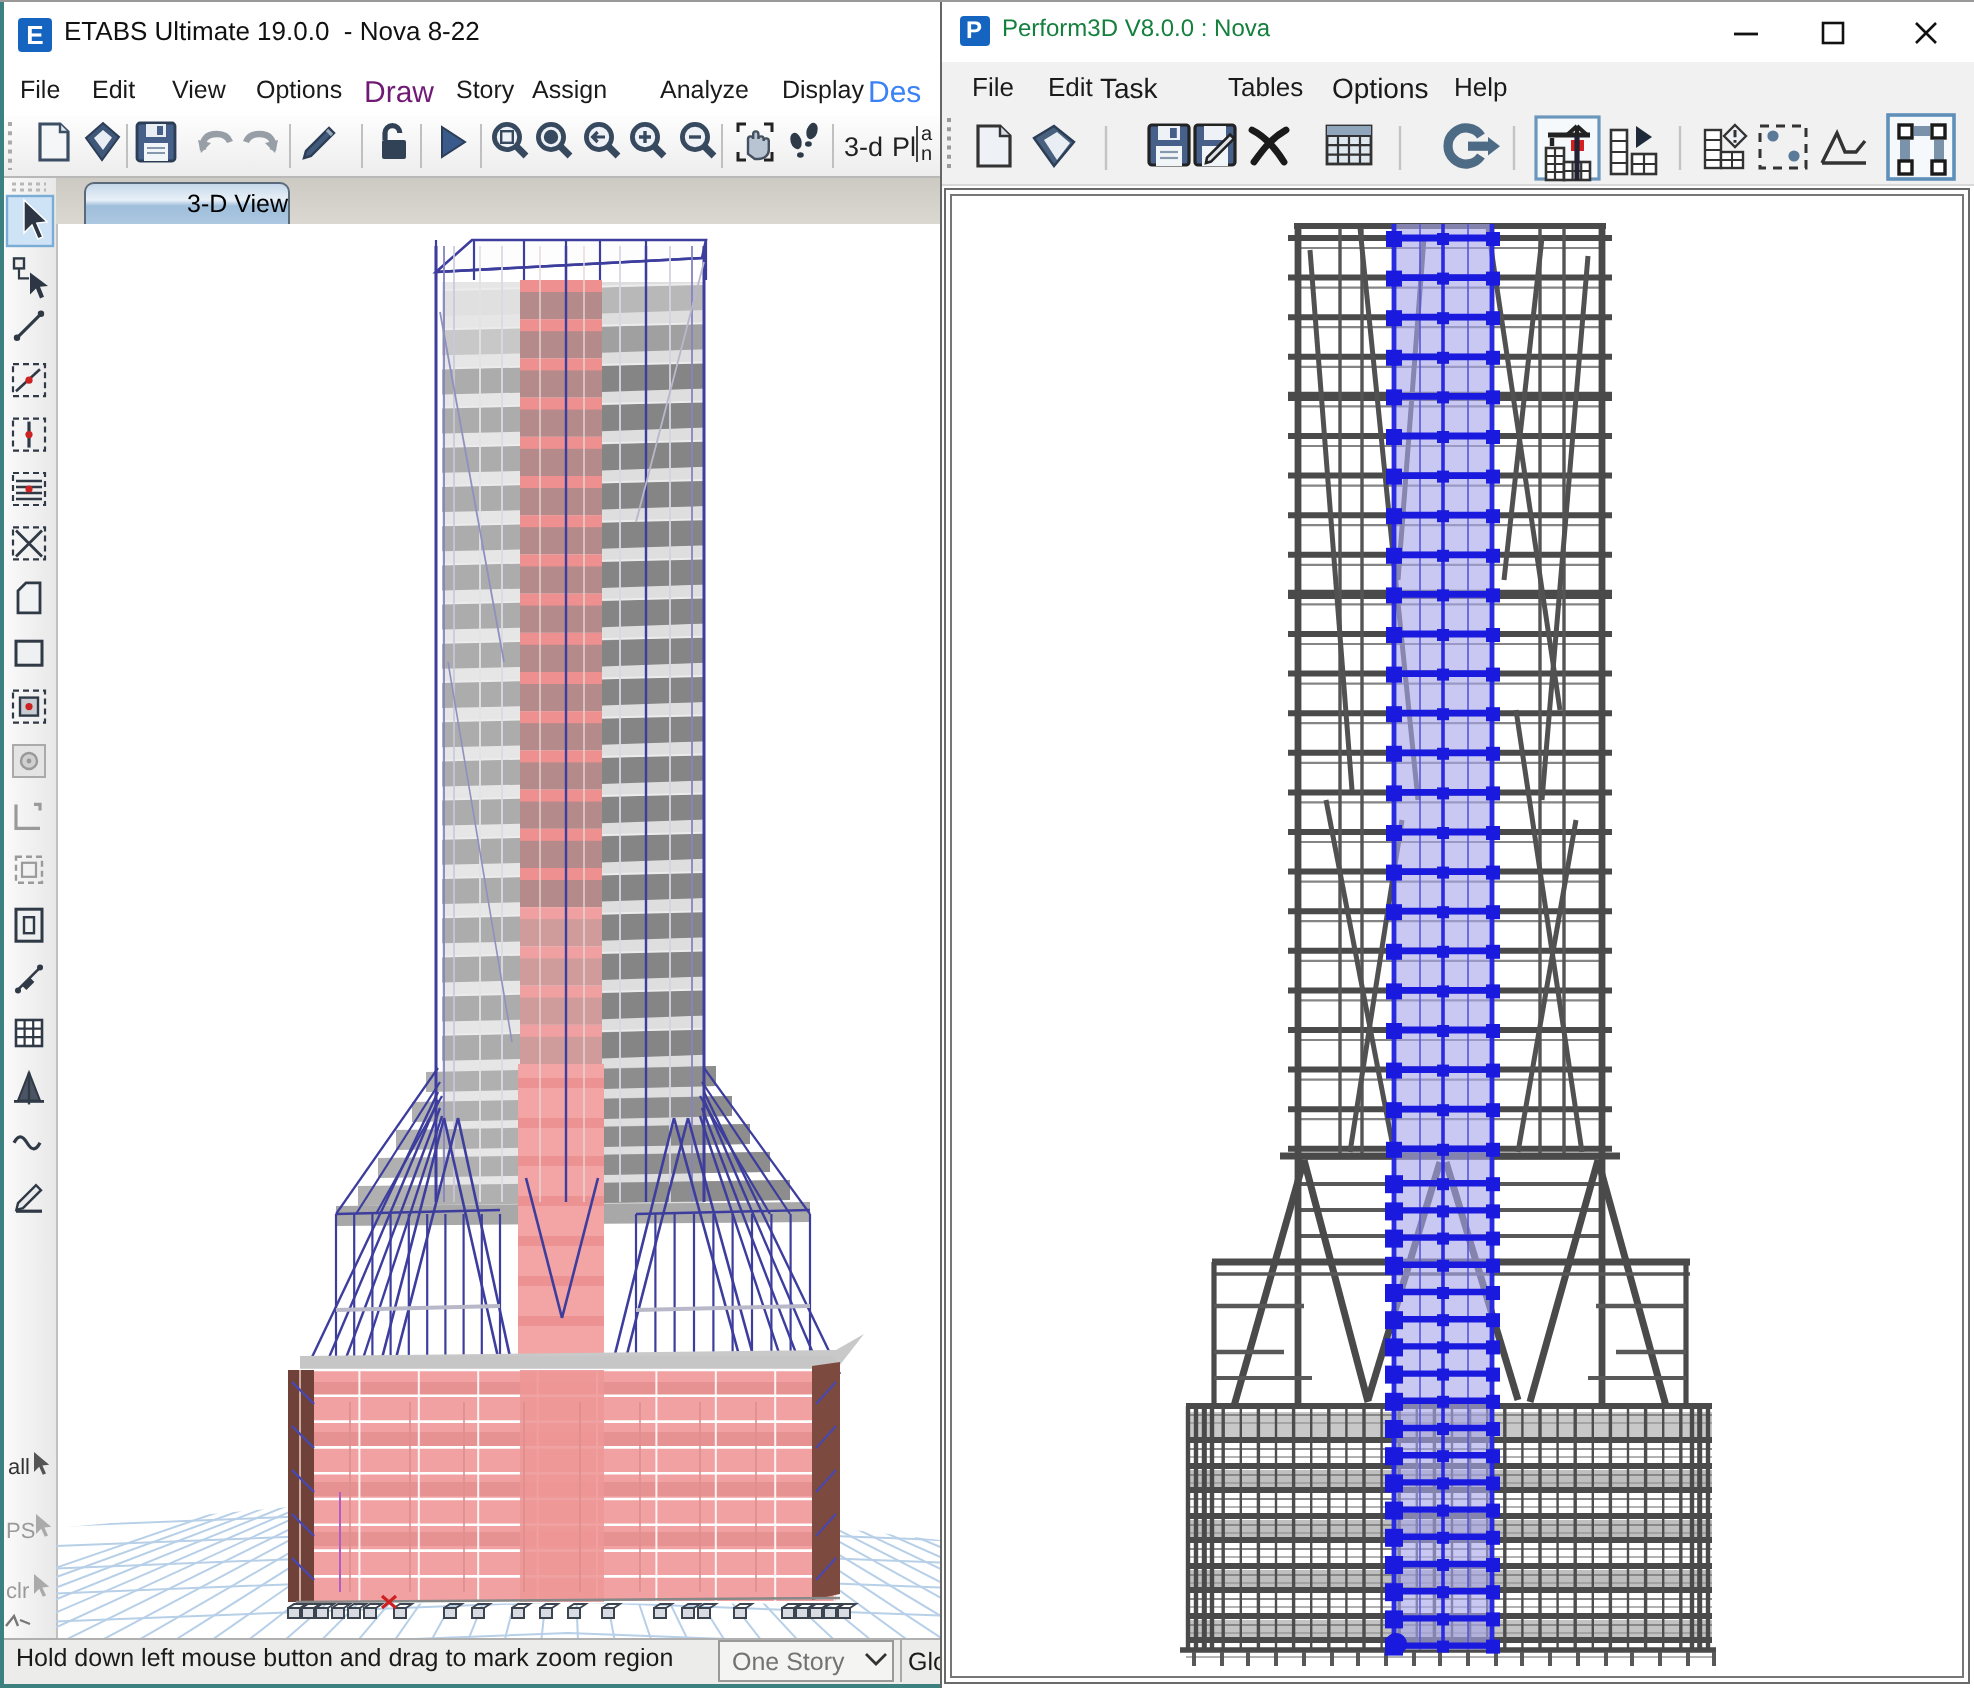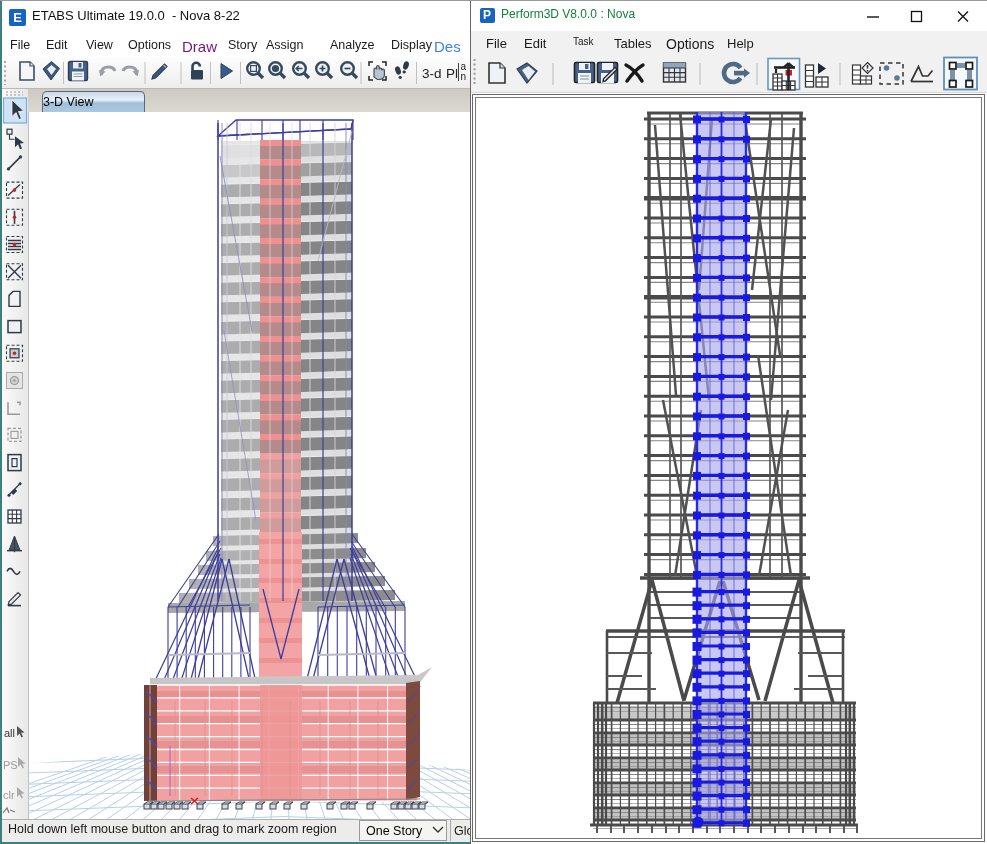--- a/index.html
+++ b/index.html
@@ -103,21 +103,21 @@
 <line x1="63.5" y1="61" x2="63.5" y2="83" stroke="#c0c0c0" stroke-width="1"></line>
 <line x1="145" y1="61" x2="145" y2="83" stroke="#c0c0c0" stroke-width="1"></line>
 <line x1="181" y1="61" x2="181" y2="83" stroke="#c0c0c0" stroke-width="1"></line>
 <line x1="210.5" y1="61" x2="210.5" y2="83" stroke="#c0c0c0" stroke-width="1"></line>
 <line x1="240.5" y1="61" x2="240.5" y2="83" stroke="#c0c0c0" stroke-width="1"></line>
 <line x1="361" y1="61" x2="361" y2="83" stroke="#c0c0c0" stroke-width="1"></line>
 <line x1="416.5" y1="61" x2="416.5" y2="83" stroke="#c0c0c0" stroke-width="1"></line>
 <line x1="5" y1="60" x2="5" y2="84" stroke="#aaa" stroke-width="2" stroke-dasharray="2 2.6"></line>
       </svg>
   <div class="abs" style="left:28px;top:88px;width:442px;height:23px;background:linear-gradient(#cdc9c3,#dbd7d1)"></div>
-  <div class="abs" style="left:42px;top:90px;width:103px;height:21px;border:1px solid #5a6a7a;border-bottom:none;border-radius:5px 5px 0 0;background:linear-gradient(#c6d8ea 0%,#e9f1f8 40%,#9fbedb 55%,#adc8e0 100%);text-align:left;font-size:12.5px;color:#000;line-height:20px">3-D View</div>
+  <div class="abs" style="left:42px;top:90px;width:103px;height:21px;border:1px solid #5a6a7a;border-bottom:none;border-radius:5px 5px 0 0;background:linear-gradient(#c6d8ea 0%,#e9f1f8 40%,#9fbedb 55%,#adc8e0 100%);text-align:right;font-size:12.5px;color:#000;line-height:20px">3-D View</div>
   <div class="abs" style="left:2px;top:88px;width:26px;height:730px;background:linear-gradient(90deg,#fafafa,#e8e8e8)"></div>
   <svg class="abs" style="left:0;top:0" width="30" height="844" viewBox="0 0 30 844">
         <path d="M6 91 h17 M6 94 h17" stroke="#b8b8b8" stroke-width="1.5" stroke-dasharray="2 2"></path>
 <rect x="3.5" y="97.0" width="23" height="25" fill="#cfe3f6" stroke="#7aadd6" stroke-width="1.2"></rect>
 <g transform="translate(6,99.0)">
           <path d="M6 0 l0 16.5 4 -4 3 7 2.4 -1 -3 -7 5.2 -0.5 z" fill="#2c3644" stroke="#fff" stroke-width="0.7"></path>
         </g>
 <g transform="translate(6,126.2)">
           <rect x="1" y="2" width="5" height="5" fill="#eee" stroke="#303a46" stroke-width="1.2"></rect>
           <path d="M3.5 7 v5 h5" fill="none" stroke="#303a46" stroke-width="1.1"></path>
@@ -555,42 +555,42 @@
 <path d="M405 803 l3 -2 h6 l-3 2 M411 803 l3 -2" fill="none" stroke="#3c4450" stroke-width="0.9"></path>
 <rect x="412" y="803" width="6" height="5" fill="#d8dce2" stroke="#3c4450" stroke-width="1"></rect>
 <path d="M412 803 l3 -2 h6 l-3 2 M418 803 l3 -2" fill="none" stroke="#3c4450" stroke-width="0.9"></path>
 <rect x="419" y="803" width="6" height="5" fill="#d8dce2" stroke="#3c4450" stroke-width="1"></rect>
 <path d="M419 803 l3 -2 h6 l-3 2 M425 803 l3 -2" fill="none" stroke="#3c4450" stroke-width="0.9"></path>
 <path d="M191 797 l7 6 M198 797 l-7 6" stroke="#cc2222" stroke-width="1.6"></path>
       </svg>
   <div class="abs" style="left:2px;top:818px;width:468px;height:23px;background:#ececeb;border-top:1px solid #b0b0b0"></div>
   <span class="abs" style="left:8px;top:821px;font-size:12.5px;color:#1a1a1a">Hold down left mouse button and drag to mark zoom region</span>
   <div class="abs" style="left:359px;top:819px;width:88px;height:21px;background:#f4f4f2;border:1px solid #999"></div>
-  <span class="abs" style="left:366px;top:823px;font-size:12.5px;color:#000000">One Story</span>
+  <span class="abs" style="left:366px;top:823px;font-size:12.5px;color:#737373">One Story</span>
   <svg class="abs" style="left:432px;top:825px" width="12" height="8" viewBox="0 0 12 8">
         <path d="M1 1 l5 5 5 -5" fill="none" stroke="#333" stroke-width="1.4"></path>
       </svg>
   <div class="abs" style="left:450px;top:819px;width:1px;height:21px;background:#aaa"></div>
   <span class="abs" style="left:454px;top:823px;font-size:12.5px;color:#1a1a1a">Glob</span>
 </div>
 
 <div class="abs" style="left:470px;top:0;width:517px;height:844px;background:#fff;border-top:1px solid #999">
   <div class="abs" style="left:0;top:0;width:1px;height:844px;background:#666"></div>
   <div class="abs" style="left:9.5px;top:7px;width:15px;height:15px;background:#1565c0;border-radius:2px;color:#fff;font-size:12px;font-weight:bold;text-align:center;line-height:15px">P</div>
   <span class="abs" style="left:31px;top:6px;font-size:12px;color:#15803d">Perform3D V8.0.0 : Nova</span>
   <svg class="abs" style="left:390px;top:8px" width="110" height="16" viewBox="0 0 110 16">
     <path d="M7 8 h12" stroke="#111" stroke-width="1.4"></path>
     <rect x="51.5" y="2.5" width="10" height="10" fill="none" stroke="#111" stroke-width="1.3"></rect>
     <path d="M98 2.5 l10 10 M108 2.5 l-10 10" stroke="#111" stroke-width="1.3"></path>
   </svg>
   <div class="abs" style="left:1px;top:30px;width:516px;height:62px;background:#f1f1f1;border-bottom:1px solid #d8d8d8"></div>
 </div>
 <span style="position:absolute;left:486px;top:36px;font-size:13px;color:#1a1a1a">File</span>
     <span style="position:absolute;left:524px;top:36px;font-size:13px;color:#1a1a1a">Edit</span>
-    <span style="position:absolute;left:573px;top:36px;font-size:10px;color:#1a1a1a">Task</span>
+    <span style="position:absolute;left:550px;top:36px;font-size:14px;color:#1a1a1a">Task</span>
     <span style="position:absolute;left:614px;top:36px;font-size:13px;color:#1a1a1a">Tables</span>
     <span style="position:absolute;left:666px;top:36px;font-size:14px;color:#1a1a1a">Options</span>
     <span style="position:absolute;left:727px;top:36px;font-size:13px;color:#1a1a1a">Help</span>
 <svg class="abs" style="left:0;top:0;pointer-events:none" width="987" height="92" viewBox="0 0 987 92">
       <g transform="translate(488,62)">
         <path d="M1 1 h11 l5 5 v15 h-16 z" fill="#eef1f5" stroke="#333" stroke-width="1.6"></path>
         <path d="M12 1 v5 h5" fill="#d7dee6" stroke="#333" stroke-width="1.2"></path>
       </g>
 <g transform="translate(516,62)">
         <path d="M1 7 l10 -6 10 8 -10 12 z" fill="#47617f" stroke="#2c3e56" stroke-width="1.2"></path>

